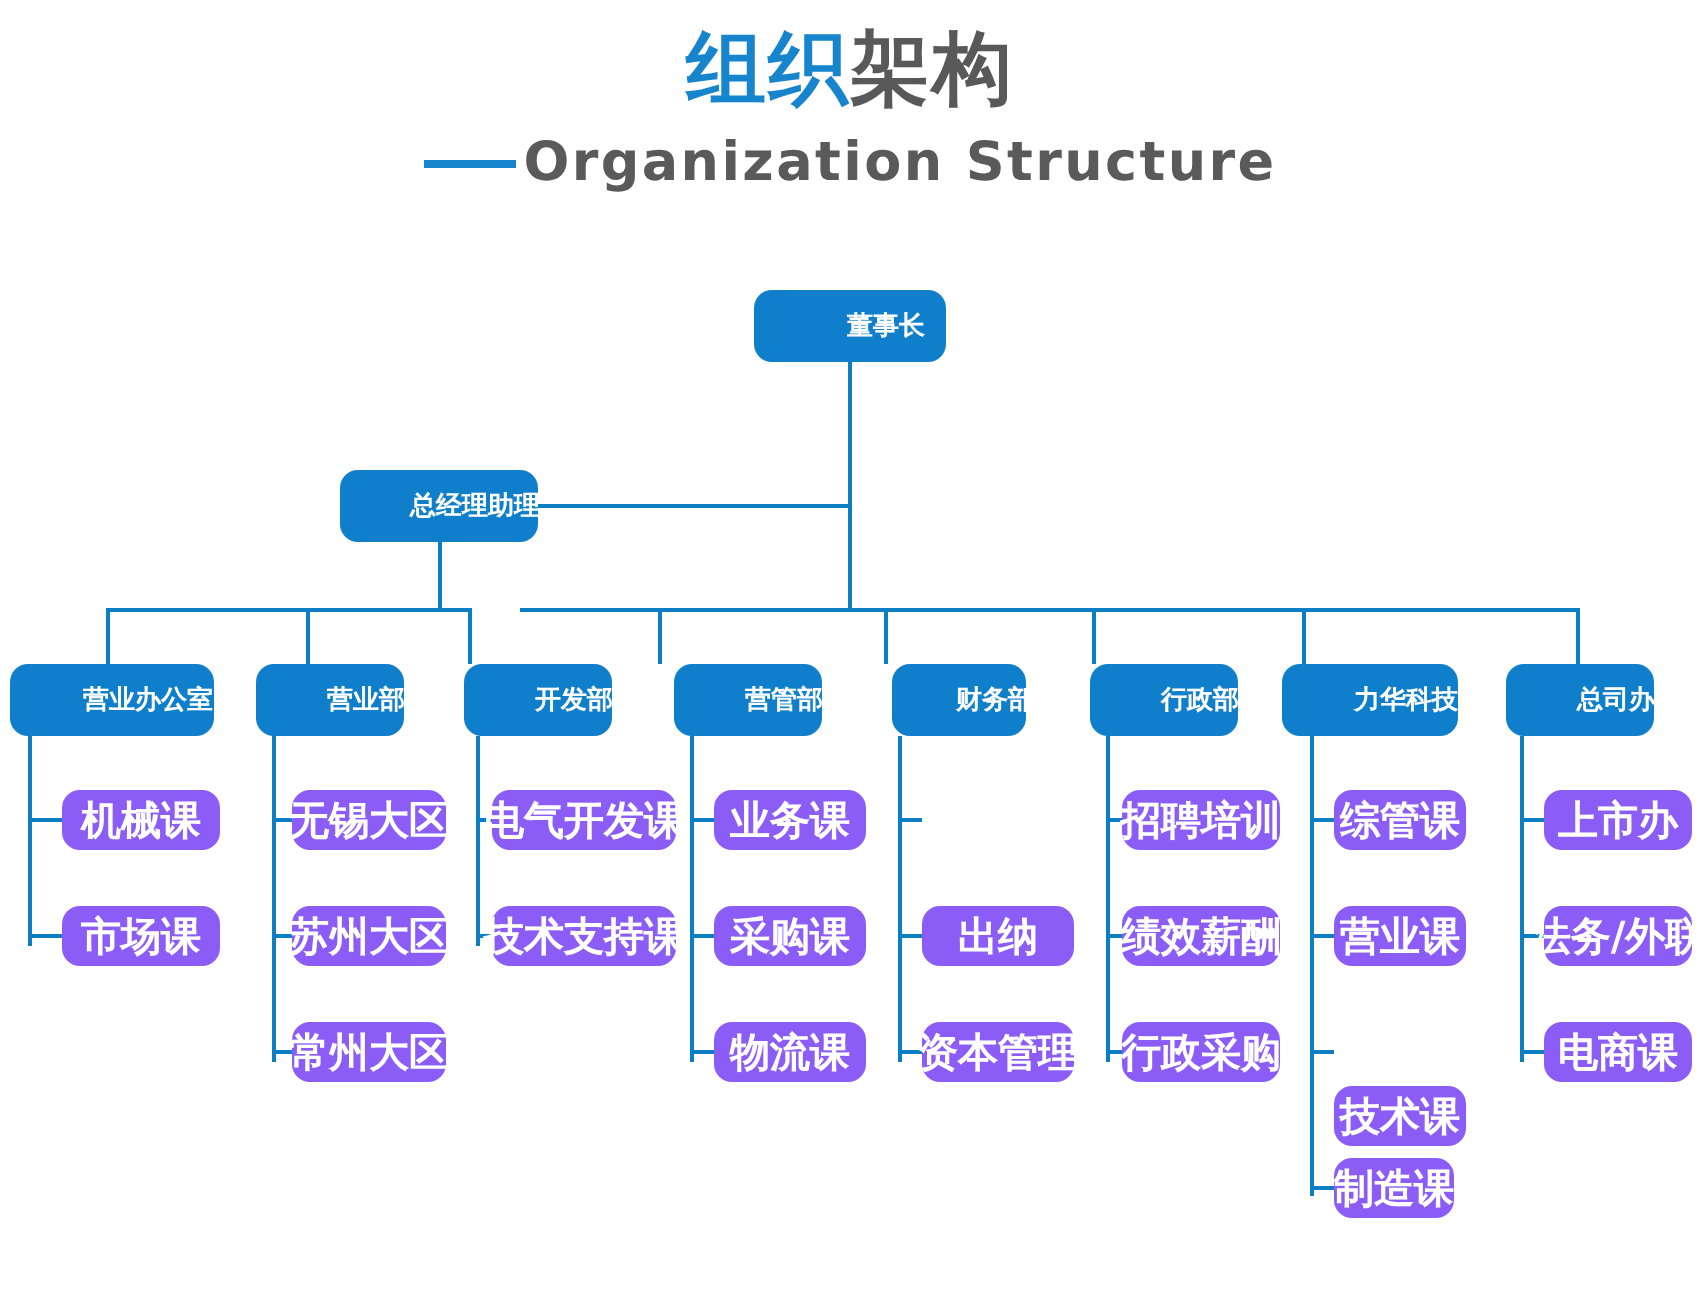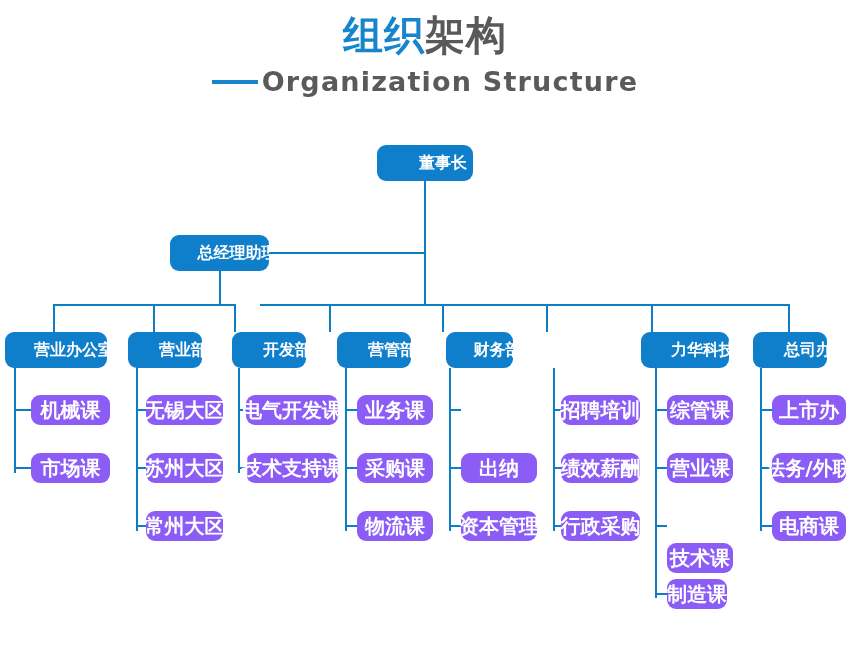--- a/index.html
+++ b/index.html
@@ -64,21 +64,21 @@
     align-items: center;
     justify-content: center;
     color: #ffffff;
     font-weight: bold;
     white-space: nowrap;
     text-align: center;
   }
   .node-blue {
     background: #107fcb;
     border-radius: 9px;
-    font-size: 16px;
+    font-size: 13px;
     height: 36px;
     padding-left: 36px;
   }
   .node-orange {
     background: #8b5cf6;
     border-radius: 9px;
     font-size: 20px;
     height: 30px;
   }
 
@@ -125,20 +125,21 @@
   <div class="ln ln-v" style="left:442px; top:304px; height:28px;"></div>
   <div class="ln ln-v" style="left:546px; top:304px; height:28px;"></div>
   <div class="ln ln-v" style="left:651px; top:304px; height:28px;"></div>
   <div class="ln ln-v" style="left:788px; top:304px; height:28px;"></div>
 
   <div class="node node-blue" style="left:5px;   top:332px; width:102px;">营业办公室</div>
   <div class="node node-blue" style="left:128px; top:332px; width:74px;">营业部</div>
   <div class="node node-blue" style="left:232px; top:332px; width:74px;">开发部</div>
   <div class="node node-blue" style="left:337px; top:332px; width:74px;">营管部</div>
   <div class="node node-blue" style="left:446px; top:332px; width:67px;">财务部</div>
+  <div class="node node-blue" style="left:545px; top:332px; width:74px;">行政部</div>
   <div class="node node-blue" style="left:641px; top:332px; width:88px;">力华科技</div>
   <div class="node node-blue" style="left:753px; top:332px; width:74px;">总司办</div>
 
   <div class="ln ln-v" style="left:14px; top:368px; height:105px;"></div>
   <div class="ln ln-h" style="left:14px; top:409px; width:17px;"></div>
   <div class="ln ln-h" style="left:14px; top:467px; width:17px;"></div>
   <div class="node node-orange" style="left:31px; top:395px; width:79px;">机械课</div>
   <div class="node node-orange" style="left:31px; top:453px; width:79px;">市场课</div>
 
   <div class="ln ln-v" style="left:136px; top:368px; height:163px;"></div>

